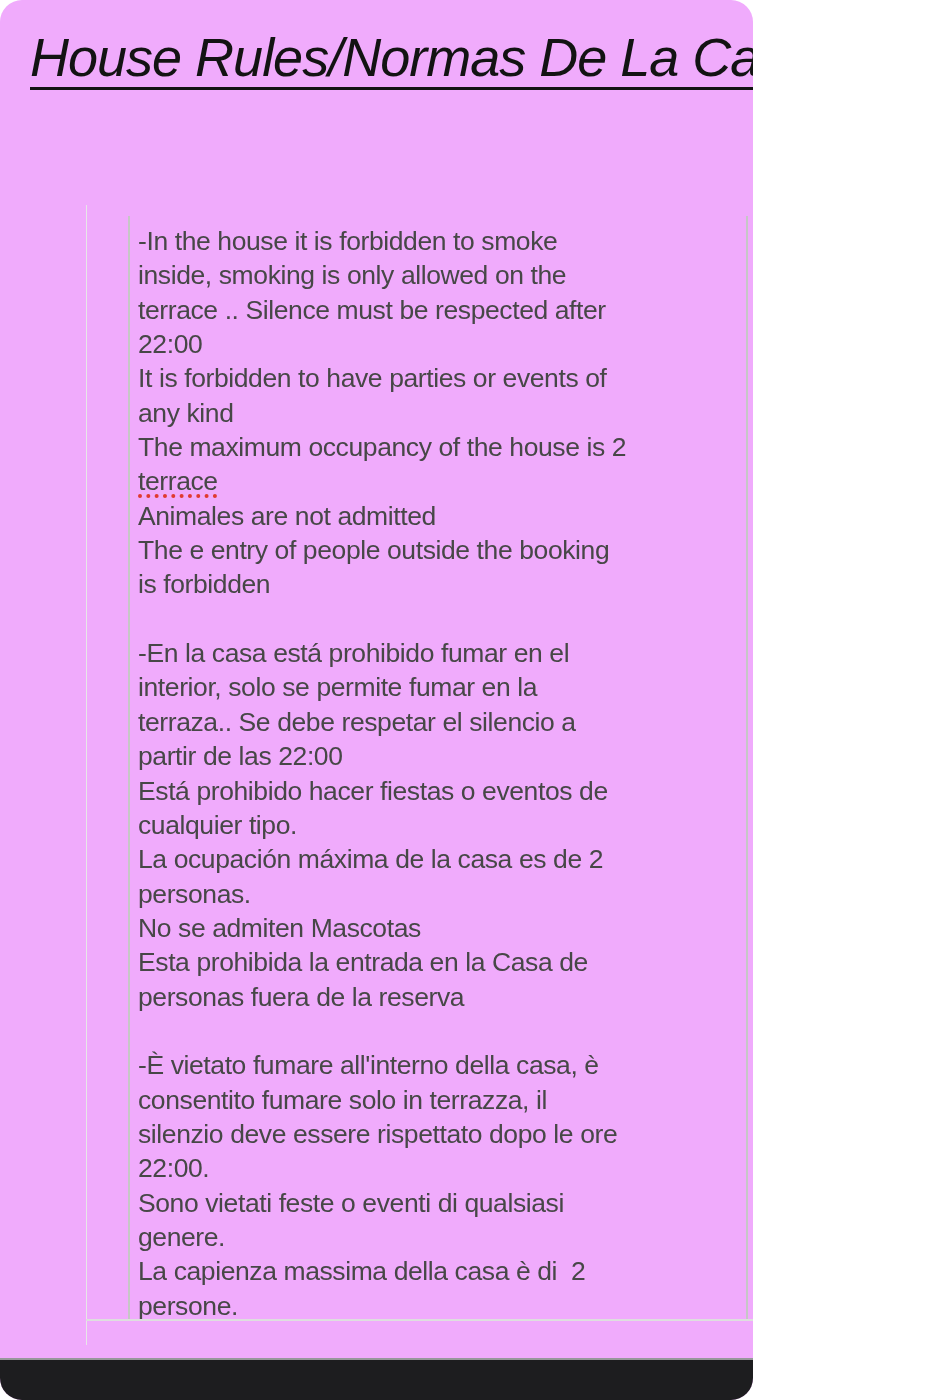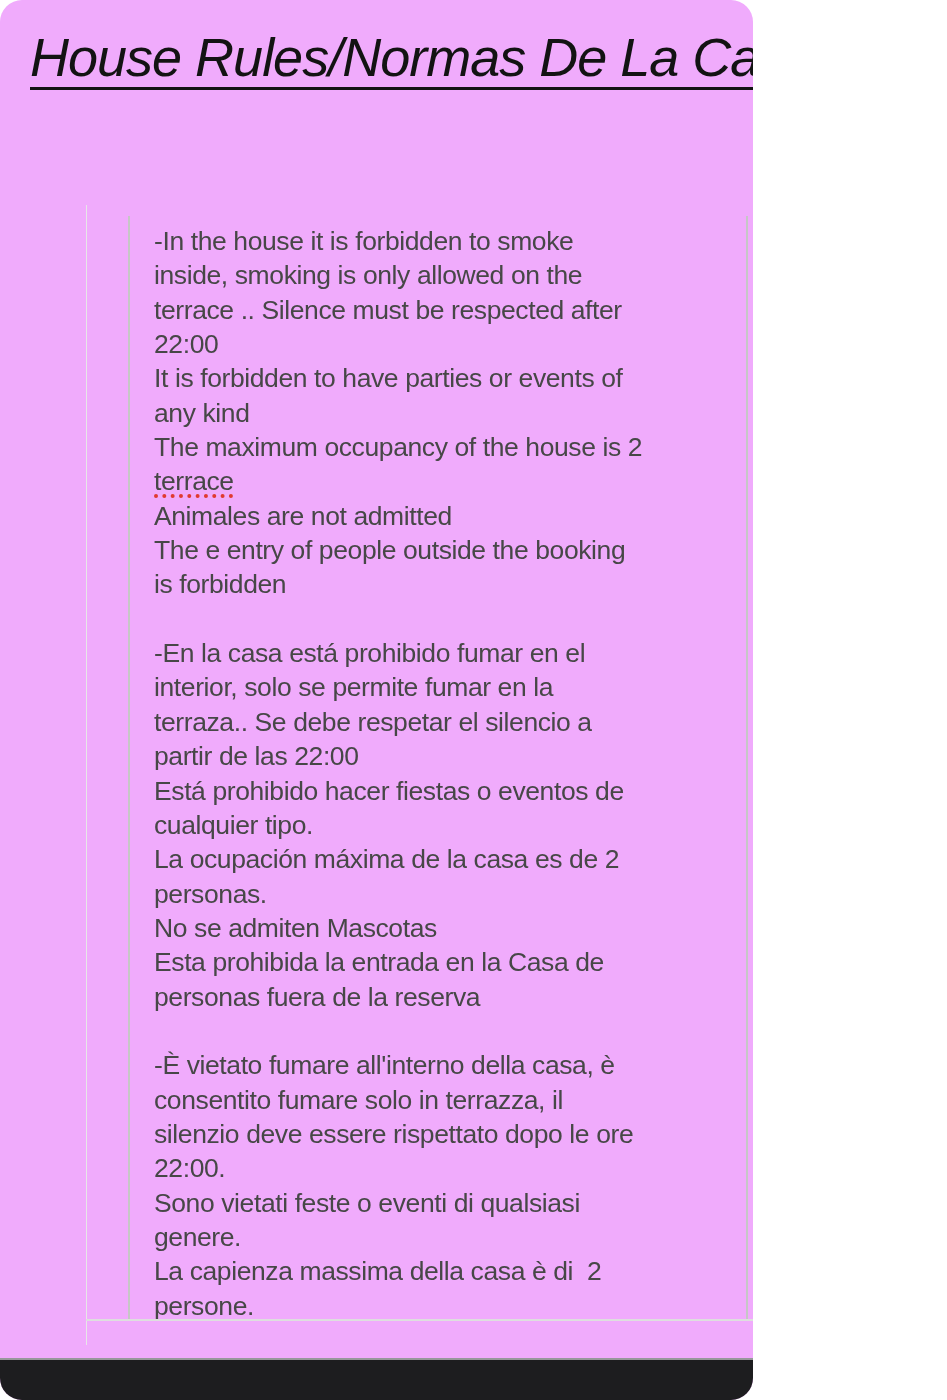--- a/index.html
+++ b/index.html
@@ -46,21 +46,21 @@
   .rules-textarea {
     position: absolute;
     left: 128px;
     top: 216px;
     width: 620px;
     height: 1103px;
     box-sizing: border-box;
     border-left: 2px solid #c6c6c6;
     border-right: 2px solid #c6c6c6;
     overflow: hidden;
-    padding: 8px 18px 0 24px;
+    padding: 8px 18px 0 8px;
     font-size: 26.5px;
     line-height: 34.35px;
     letter-spacing: -0.4px;
     color: #474747;
     white-space: pre-wrap;
     background: transparent;
   }
   .misspelled {
     text-decoration: underline;
     text-decoration-style: dotted;

